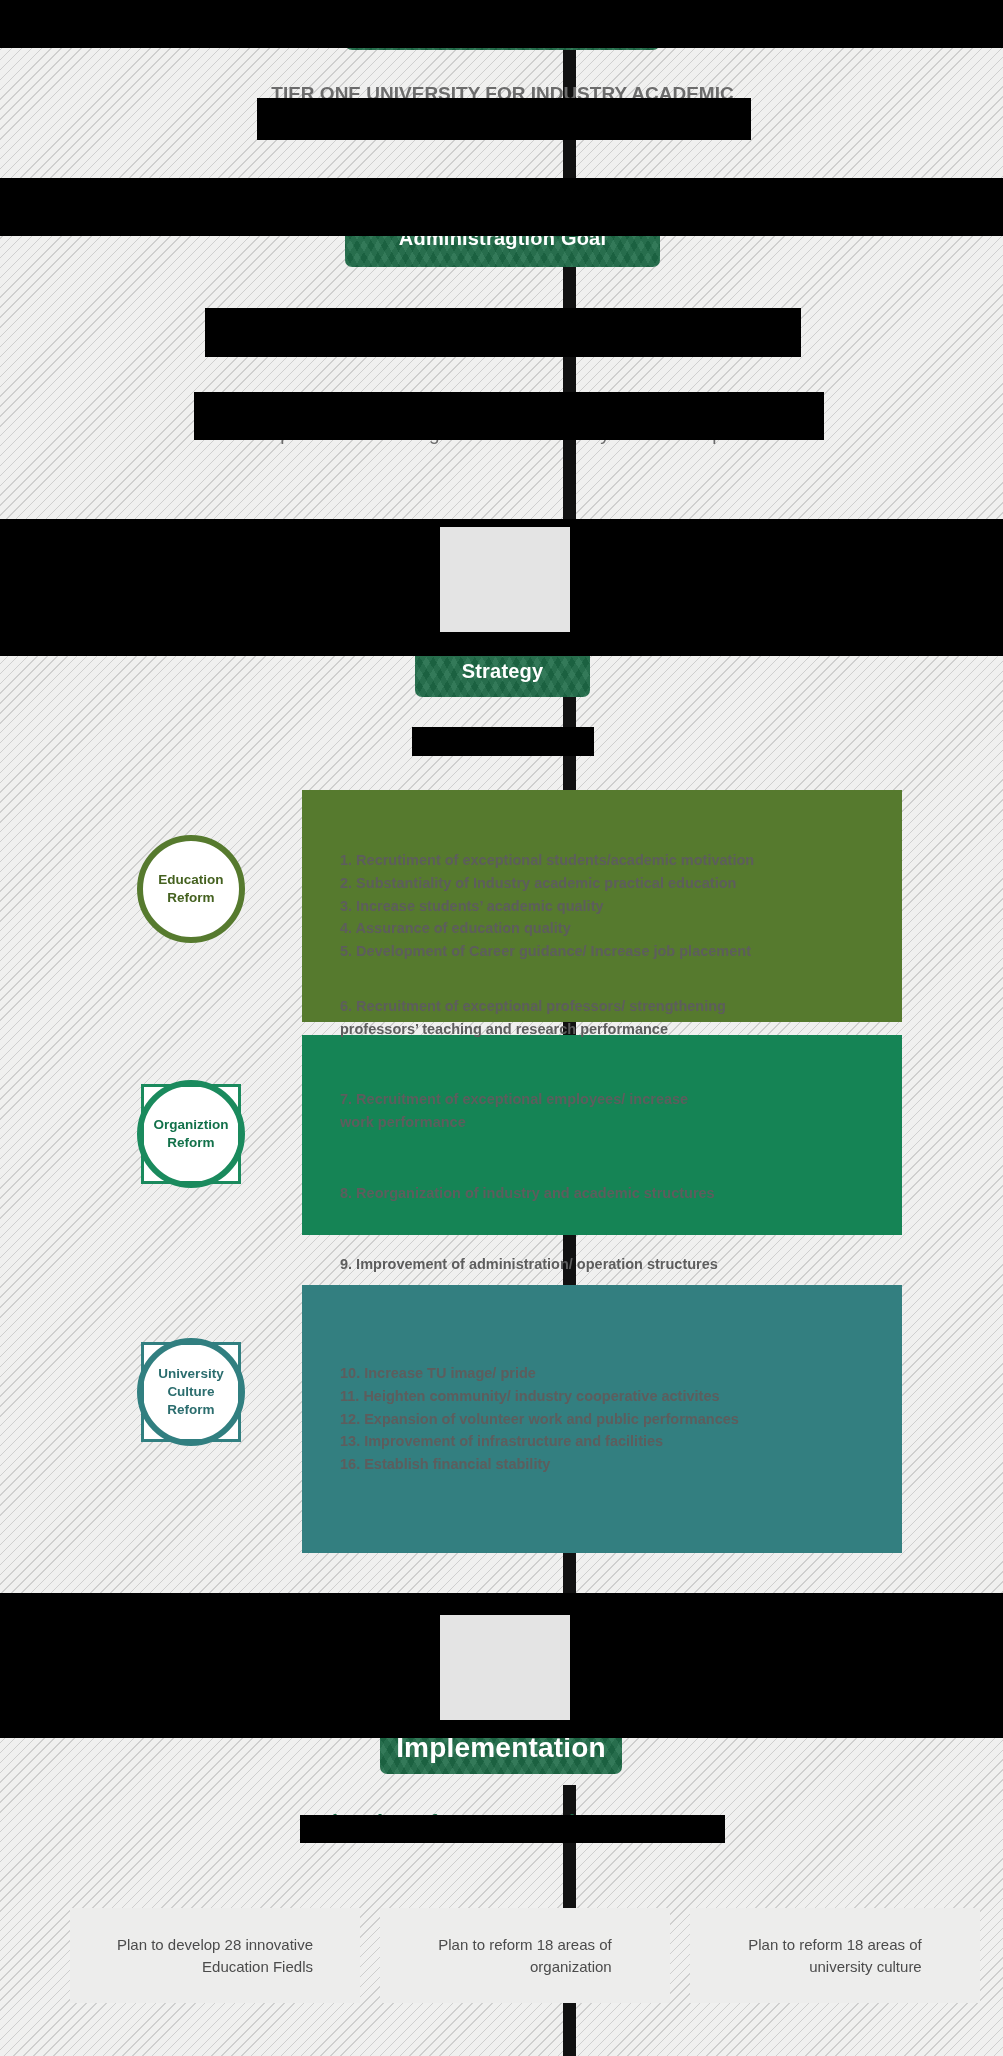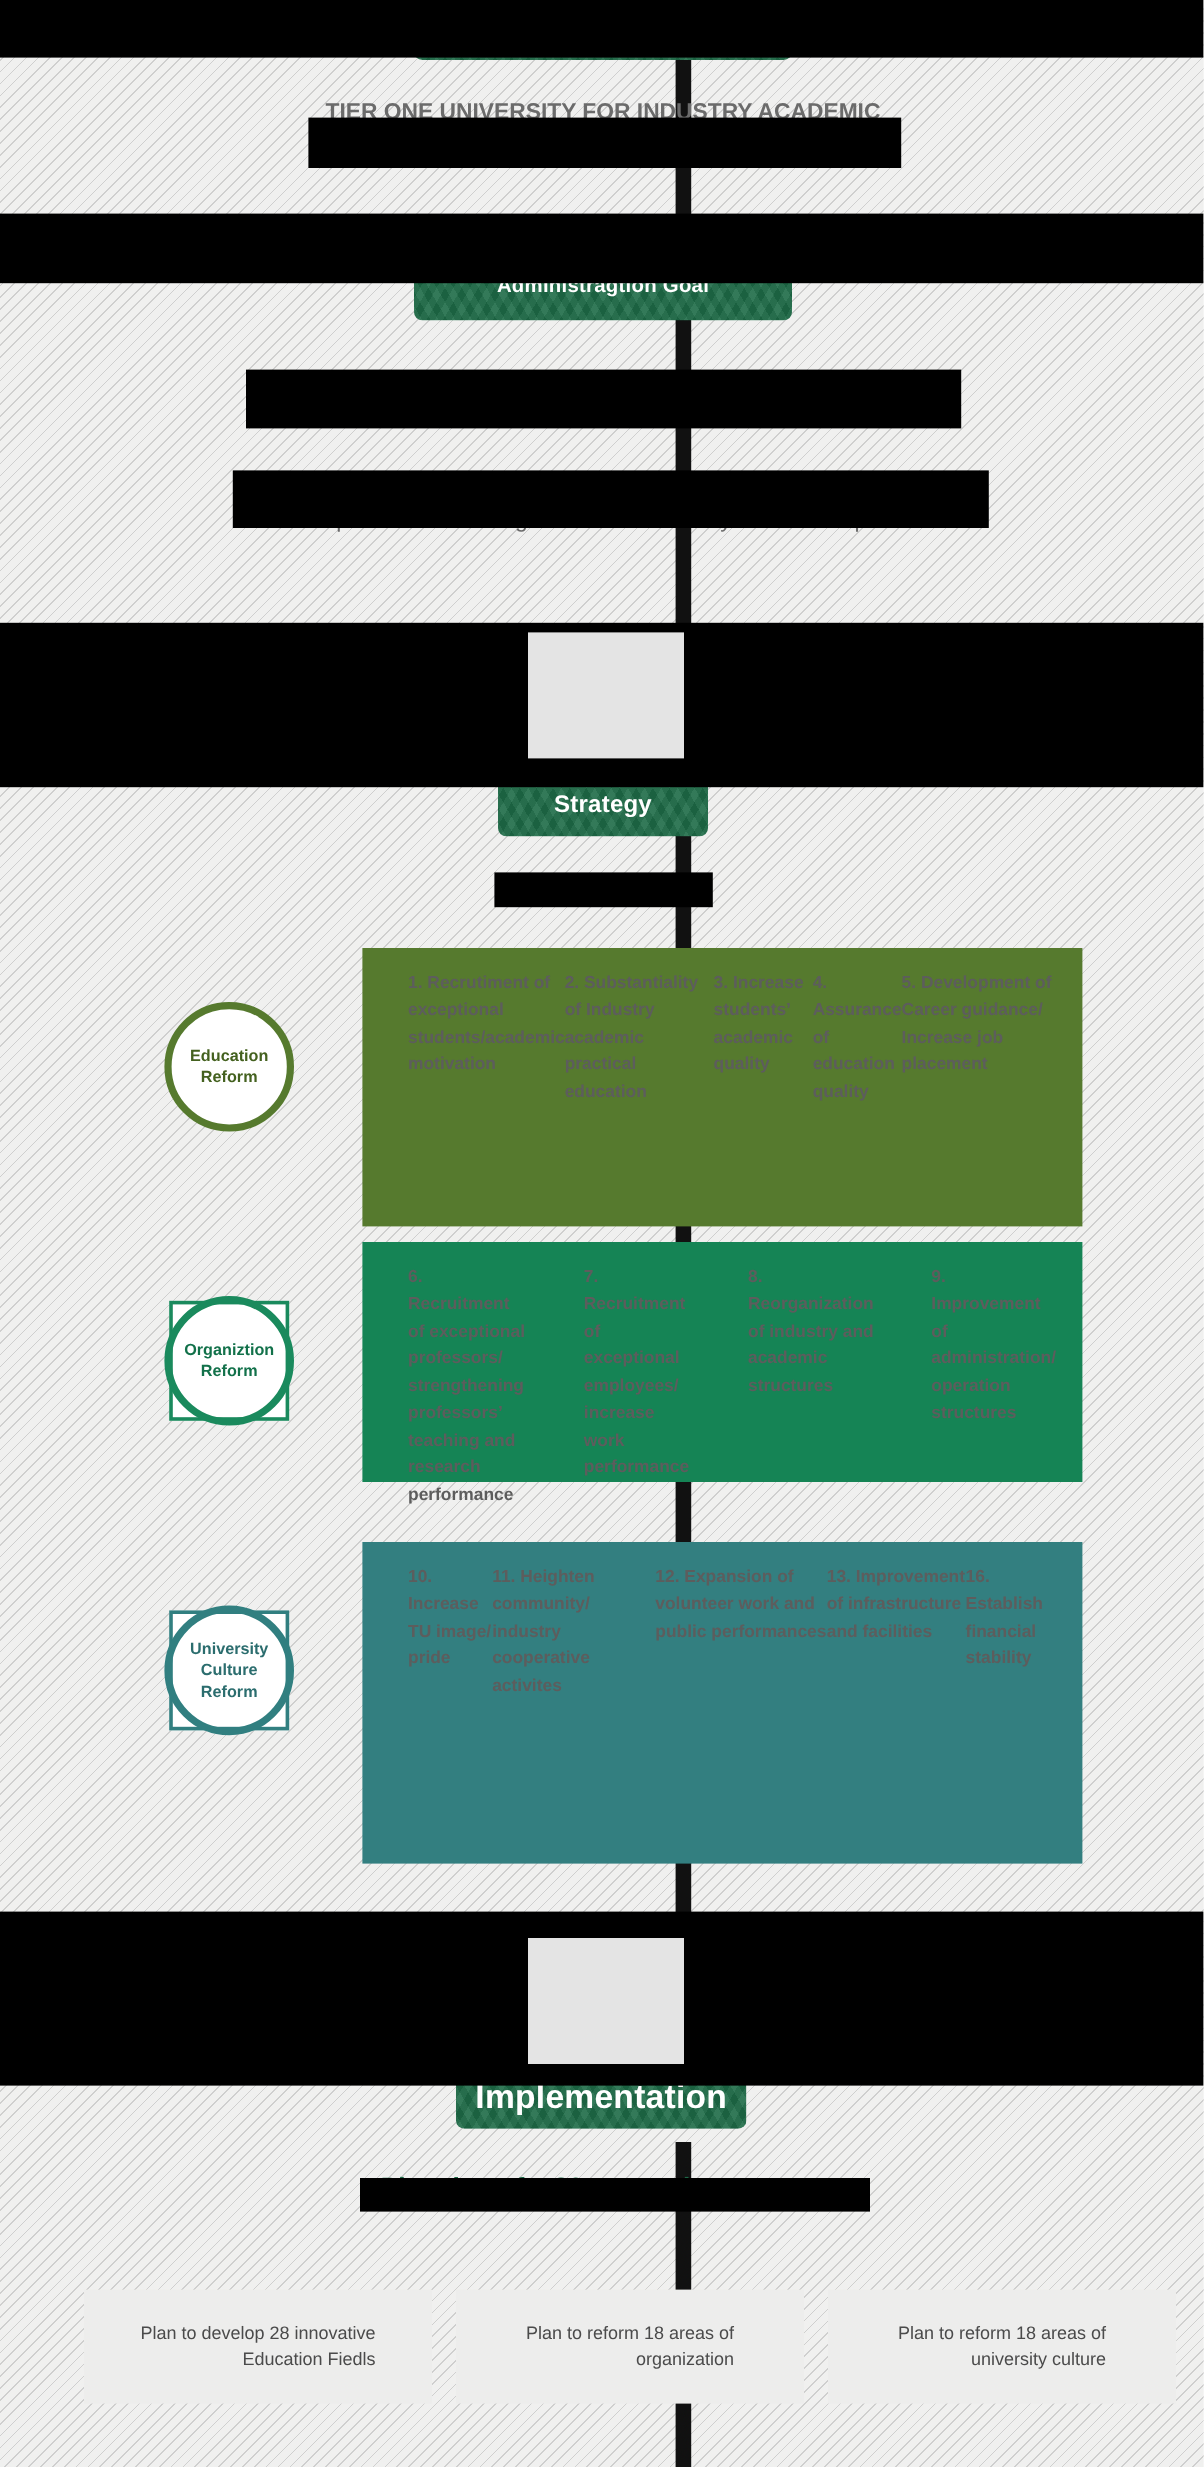--- a/index.html
+++ b/index.html
@@ -89,21 +89,21 @@
     font-weight: bold;
   }
 
   
   .panel {
     position: absolute;
     z-index: 8;
     box-sizing: border-box;
     padding: 18px 22px 18px 38px;
     display: flex;
-    flex-direction: row;
+    flex-direction: column;
     justify-content: center;
   }
   .panel .row {
     color: #5d5d5d;
     font-weight: bold;
     font-size: 14.5px;
     line-height: 1.57;
     white-space: pre-line;
   }
 
@@ -171,21 +171,21 @@
   <div class="spine" style="top:1785px;height:185px;"></div>
   <div class="spine" style="top:1985px;height:71px;"></div>
 
   <div class="pill" style="left:345px; top:-8px; width:315px; height:58px; font-size:21px;">
     <span>TU VISION 2025</span>
   </div>
 
   <div class="subtitle subtitle-bold" style="left:150px; top:80px; width:705px; font-size:19px; white-space:pre-line;">TIER ONE UNIVERSITY FOR INDUSTRY ACADEMIC
 PRACTICAL EDUCATION</div>
 
-  <div class="pill" style="left:345px; top:209px; width:315px; height:58px; font-size:17px;">
+  <div class="pill" style="left:345px; top:209px; width:315px; height:58px; font-size:20px;">
     <span>Administragtion Goal</span>
   </div>
 
   <div class="subtitle" style="left:115px; top:308px; width:775px; font-size:19px; white-space:pre-line;">2017(Mid-term) Completion of Practical Learning System
 based on Learners’ Needs and Demands</div>
 
   <div class="subtitle" style="left:115px; top:392px; width:775px; font-size:19px; white-space:pre-line;">2014(Short-term) Restructuring for an improved
 Competitiveness through a 20 core value system development</div>
 
   <div class="pill" style="left:415px; top:645px; width:175px; height:52px; font-size:20px;">

